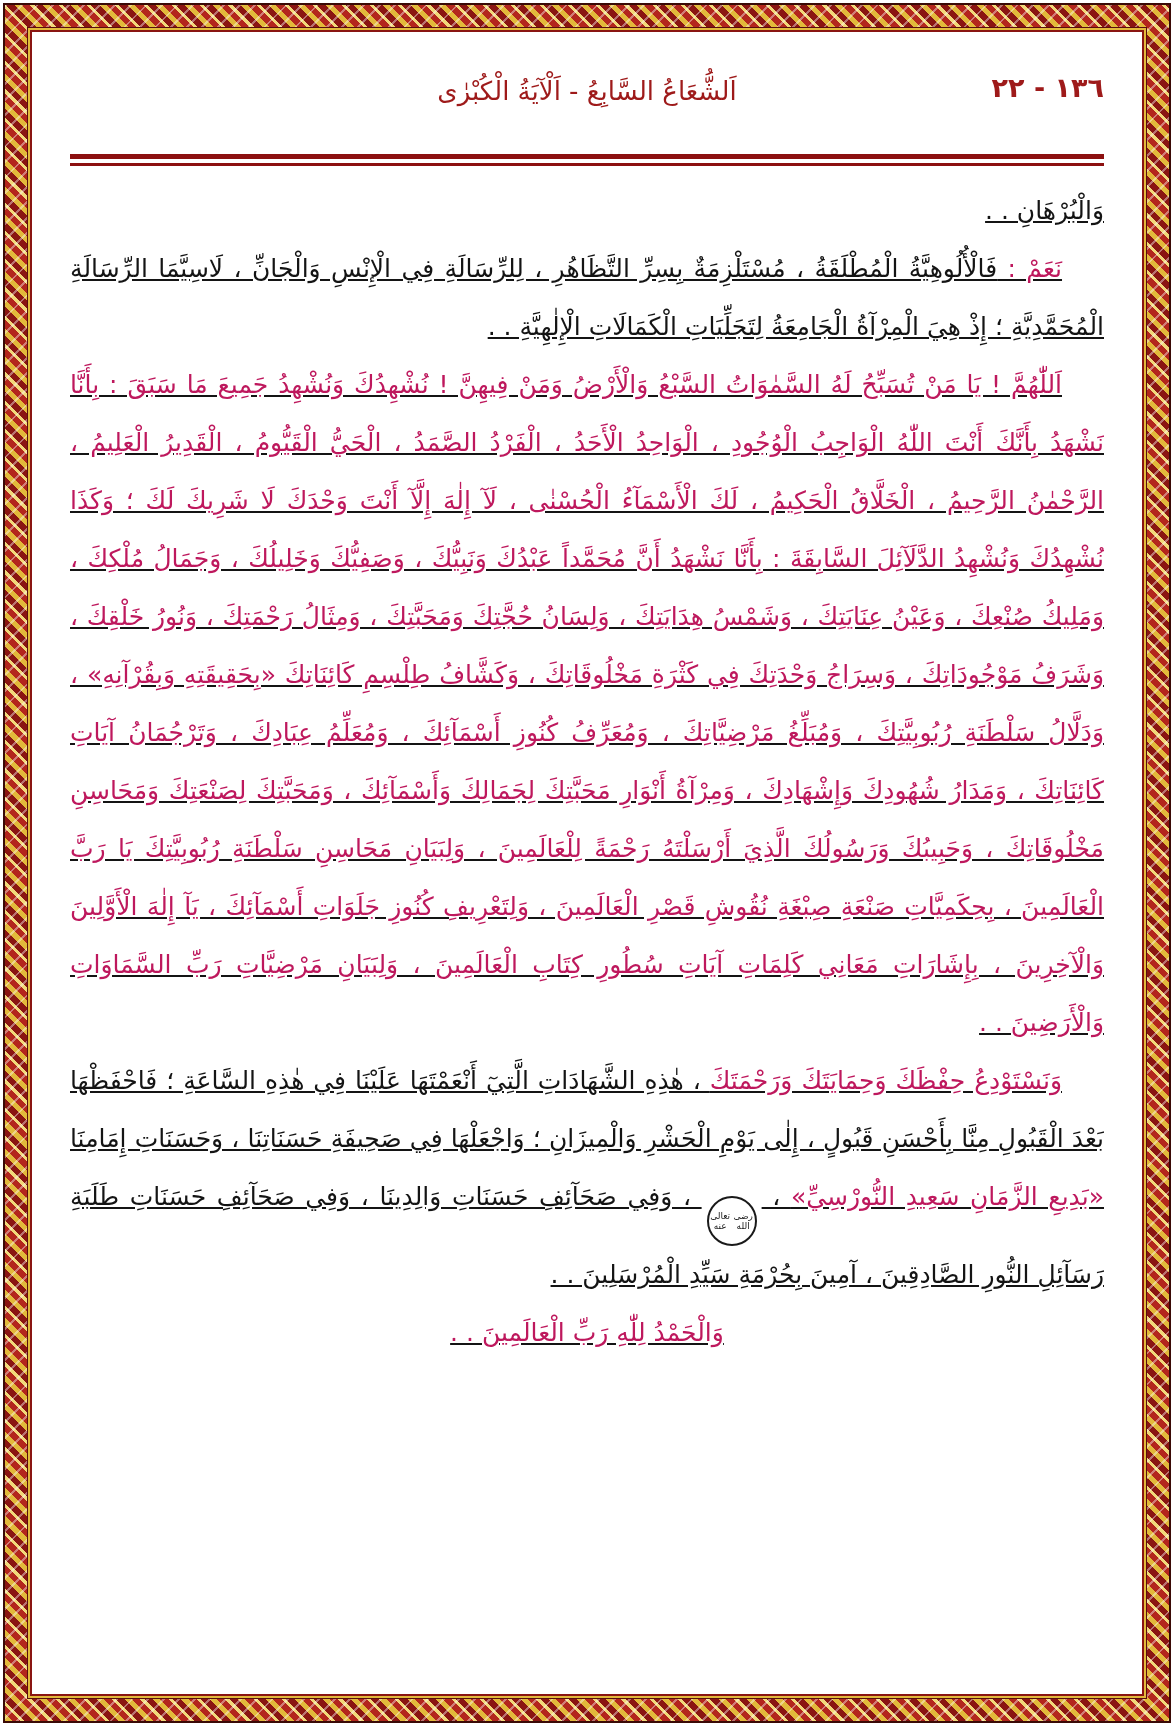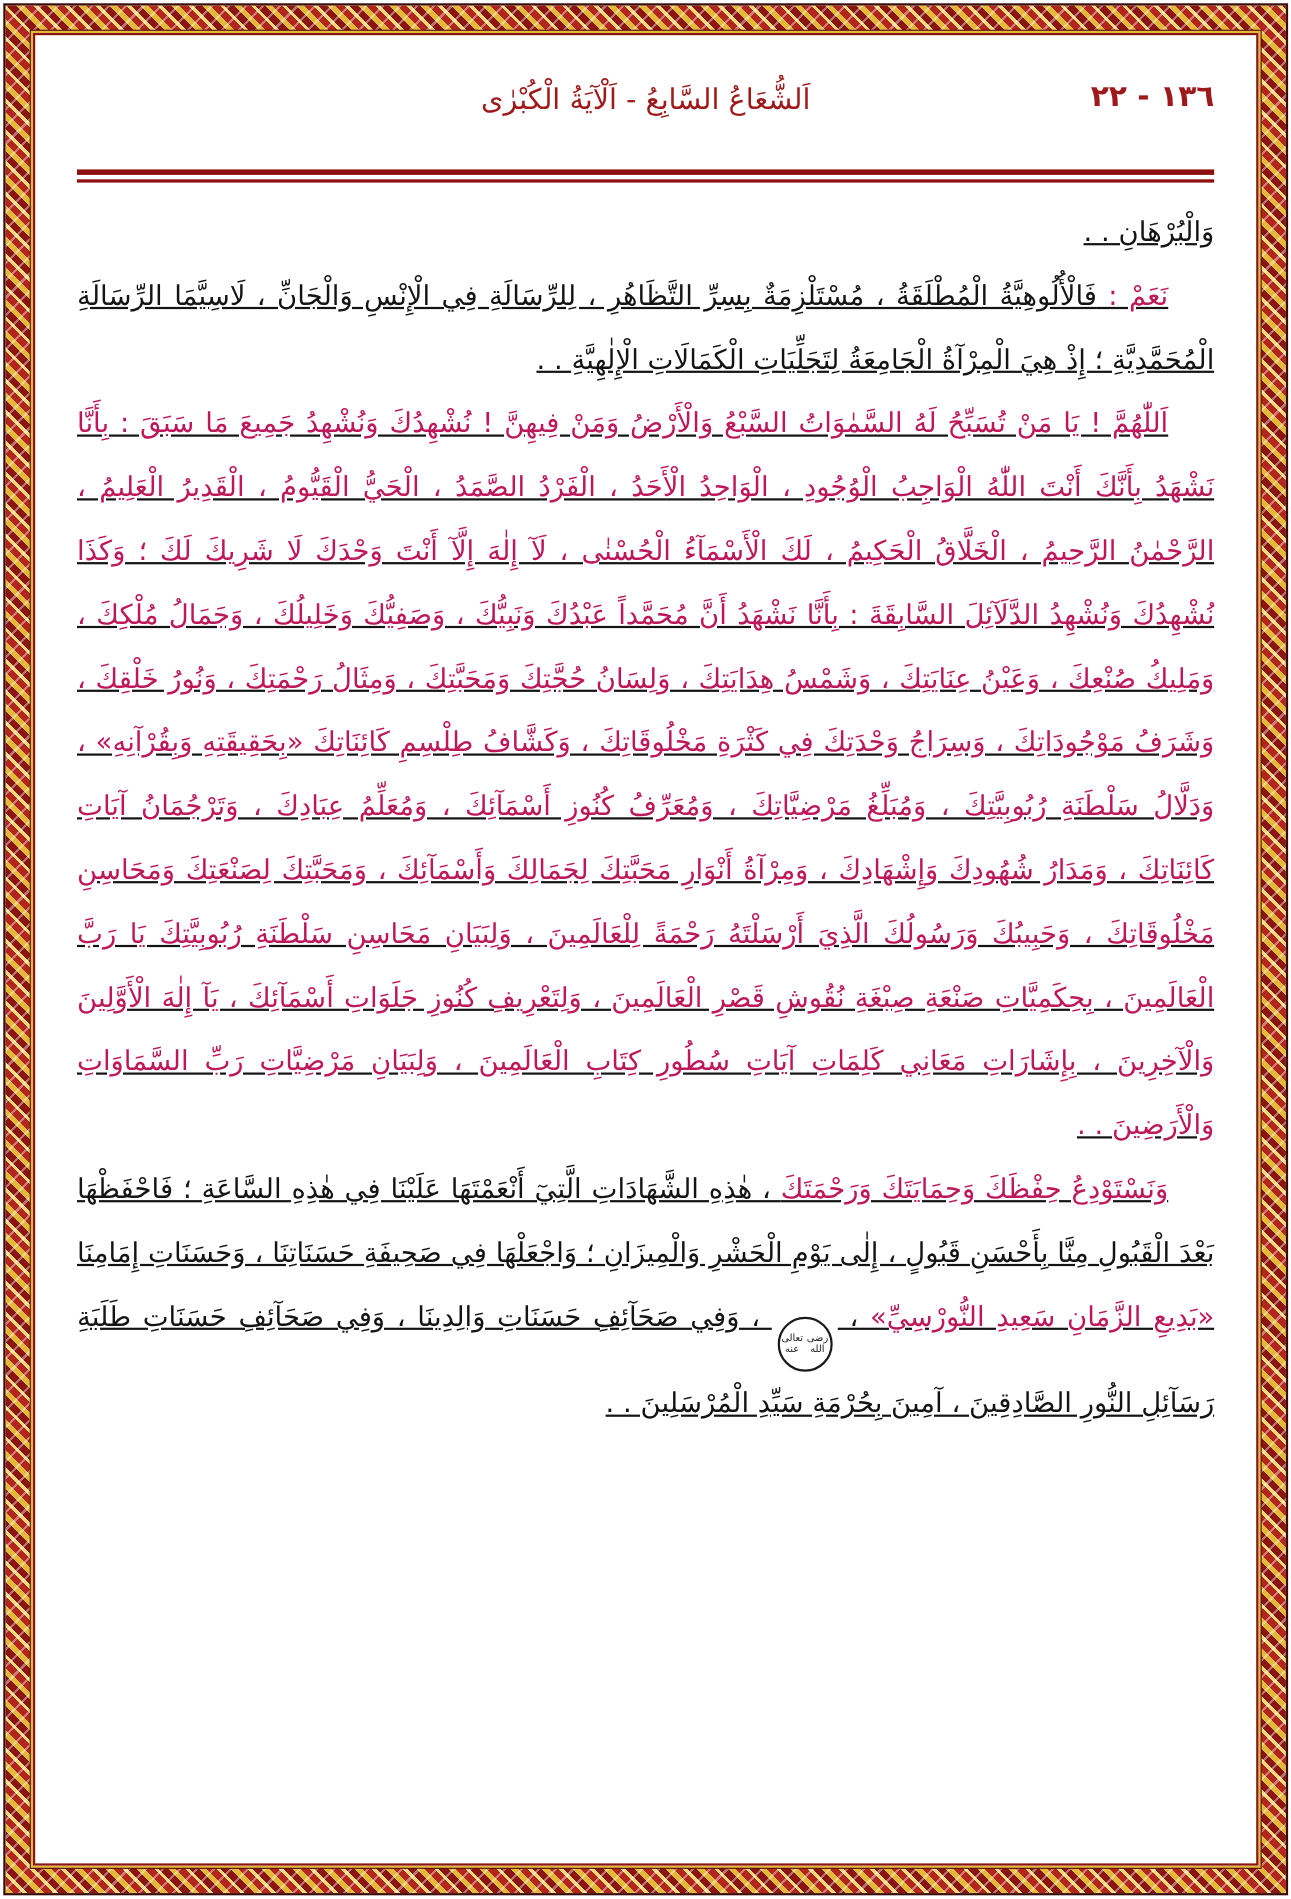--- a/index.html
+++ b/index.html
@@ -94,16 +94,17 @@
       <p class="indent"><span class="red">نَعَمْ : </span><span class="black">فَالْأُلُوهِيَّةُ الْمُطْلَقَةُ ، مُسْتَلْزِمَةٌ بِسِرِّ التَّظَاهُرِ ، لِلرِّسَالَةِ فِي الْإِنْسِ وَالْجَانِّ ، لَاسِيَّمَا الرِّسَالَةِ الْمُحَمَّدِيَّةِ ؛ إِذْ هِيَ الْمِرْآةُ الْجَامِعَةُ لِتَجَلِّيَاتِ الْكَمَالَاتِ الْإِلٰهِيَّةِ . .</span></p>
 
       <p class="indent"><span class="red">اَللّٰهُمَّ ! يَا مَنْ تُسَبِّحُ لَهُ السَّمٰوَاتُ السَّبْعُ وَالْأَرْضُ وَمَنْ فِيهِنَّ ! نُشْهِدُكَ وَنُشْهِدُ جَمِيعَ مَا سَبَقَ : بِأَنَّا نَشْهَدُ بِأَنَّكَ أَنْتَ اللّٰهُ الْوَاجِبُ الْوُجُودِ ، الْوَاحِدُ الْأَحَدُ ، الْفَرْدُ الصَّمَدُ ، الْحَيُّ الْقَيُّومُ ، الْقَدِيرُ الْعَلِيمُ ، الرَّحْمٰنُ الرَّحِيمُ ، الْخَلَّاقُ الْحَكِيمُ ، لَكَ الْأَسْمَآءُ الْحُسْنٰى ، لَآ إِلٰهَ إِلَّآ أَنْتَ وَحْدَكَ لَا شَرِيكَ لَكَ ؛ وَكَذَا نُشْهِدُكَ وَنُشْهِدُ الدَّلَآئِلَ السَّابِقَةَ : بِأَنَّا نَشْهَدُ أَنَّ مُحَمَّداً عَبْدُكَ وَنَبِيُّكَ ، وَصَفِيُّكَ وَخَلِيلُكَ ، وَجَمَالُ مُلْكِكَ ، وَمَلِيكُ صُنْعِكَ ، وَعَيْنُ عِنَايَتِكَ ، وَشَمْسُ هِدَايَتِكَ ، وَلِسَانُ حُجَّتِكَ وَمَحَبَّتِكَ ، وَمِثَالُ رَحْمَتِكَ ، وَنُورُ خَلْقِكَ ، وَشَرَفُ مَوْجُودَاتِكَ ، وَسِرَاجُ وَحْدَتِكَ فِي كَثْرَةِ مَخْلُوقَاتِكَ ، وَكَشَّافُ طِلْسِمِ كَائِنَاتِكَ «بِحَقِيقَتِهِ وَبِقُرْآنِهِ» ، وَدَلَّالُ سَلْطَنَةِ رُبُوبِيَّتِكَ ، وَمُبَلِّغُ مَرْضِيَّاتِكَ ، وَمُعَرِّفُ كُنُوزِ أَسْمَآئِكَ ، وَمُعَلِّمُ عِبَادِكَ ، وَتَرْجُمَانُ آيَاتِ كَائِنَاتِكَ ، وَمَدَارُ شُهُودِكَ وَإِشْهَادِكَ ، وَمِرْآةُ أَنْوَارِ مَحَبَّتِكَ لِجَمَالِكَ وَأَسْمَآئِكَ ، وَمَحَبَّتِكَ لِصَنْعَتِكَ وَمَحَاسِنِ مَخْلُوقَاتِكَ ، وَحَبِيبُكَ وَرَسُولُكَ الَّذِيَ أَرْسَلْتَهُ رَحْمَةً لِلْعَالَمِينَ ، وَلِبَيَانِ مَحَاسِنِ سَلْطَنَةِ رُبُوبِيَّتِكَ يَا رَبَّ الْعَالَمِينَ ، بِحِكَمِيَّاتِ صَنْعَةِ صِبْغَةِ نُقُوشِ قَصْرِ الْعَالَمِينَ ، وَلِتَعْرِيفِ كُنُوزِ جَلَوَاتِ أَسْمَآئِكَ ، يَآ إِلٰهَ الْأَوَّلِينَ وَالْآخِرِينَ ، بِإِشَارَاتِ مَعَانِي كَلِمَاتِ آيَاتِ سُطُورِ كِتَابِ الْعَالَمِينَ ، وَلِبَيَانِ مَرْضِيَّاتِ رَبِّ السَّمَاوَاتِ وَالْأَرَضِينَ . .</span></p>
 
 
       <p class="indent"><span class="red">وَنَسْتَوْدِعُ حِفْظَكَ وَحِمَايَتَكَ وَرَحْمَتَكَ</span><span class="black"> ، هٰذِهِ الشَّهَادَاتِ الَّتِيٓ أَنْعَمْتَهَا عَلَيْنَا فِي هٰذِهِ السَّاعَةِ ؛ فَاحْفَظْهَا بَعْدَ الْقَبُولِ مِنَّا بِأَحْسَنِ قَبُولٍ ، إِلٰى يَوْمِ الْحَشْرِ وَالْمِيزَانِ ؛ وَاجْعَلْهَا فِي صَحِيفَةِ حَسَنَاتِنَا ، وَحَسَنَاتِ إِمَامِنَا </span><span class="red">«بَدِيعِ الزَّمَانِ سَعِيدِ النُّورْسِيِّ»</span><span class="black"> ، </span><span class="seal">
             <span class="seal-l1">رضى الله</span>
             <span class="seal-l2">تعالى عنه</span>
           </span><span class="black"> ، وَفِي صَحَآئِفِ حَسَنَاتِ وَالِدِينَا ، وَفِي صَحَآئِفِ حَسَنَاتِ طَلَبَةِ رَسَآئِلِ النُّورِ الصَّادِقِينَ ، آمِينَ بِحُرْمَةِ سَيِّدِ الْمُرْسَلِينَ . .</span></p>
 
+      <p class="hamd"><span class="red">وَالْحَمْدُ لِلّٰهِ رَبِّ الْعَالَمِينَ . .</span></p>
 
     </div>
   </div>
 </div>
 
 </body></html>

